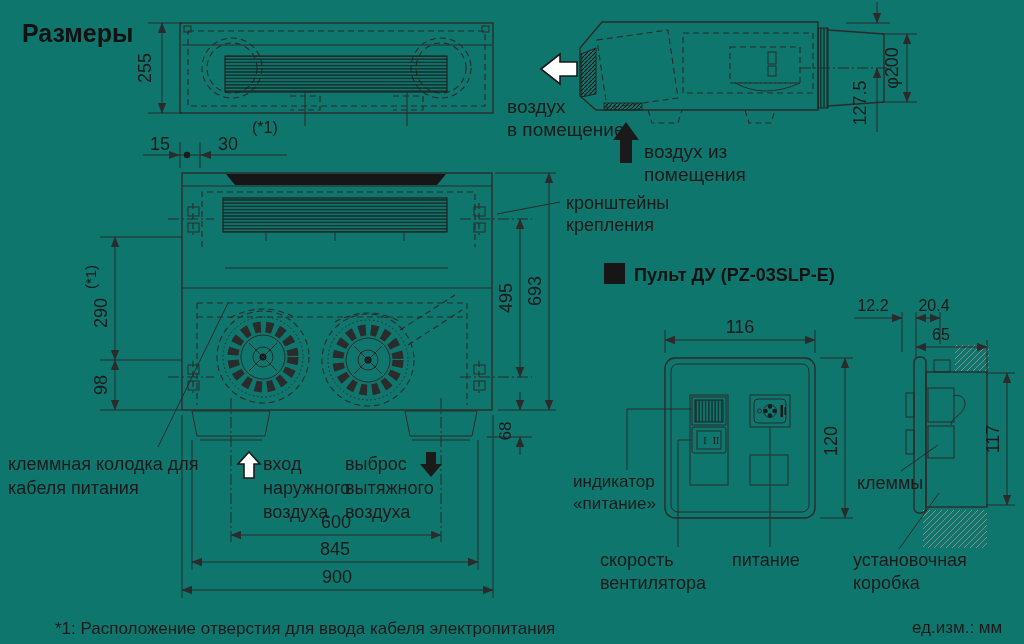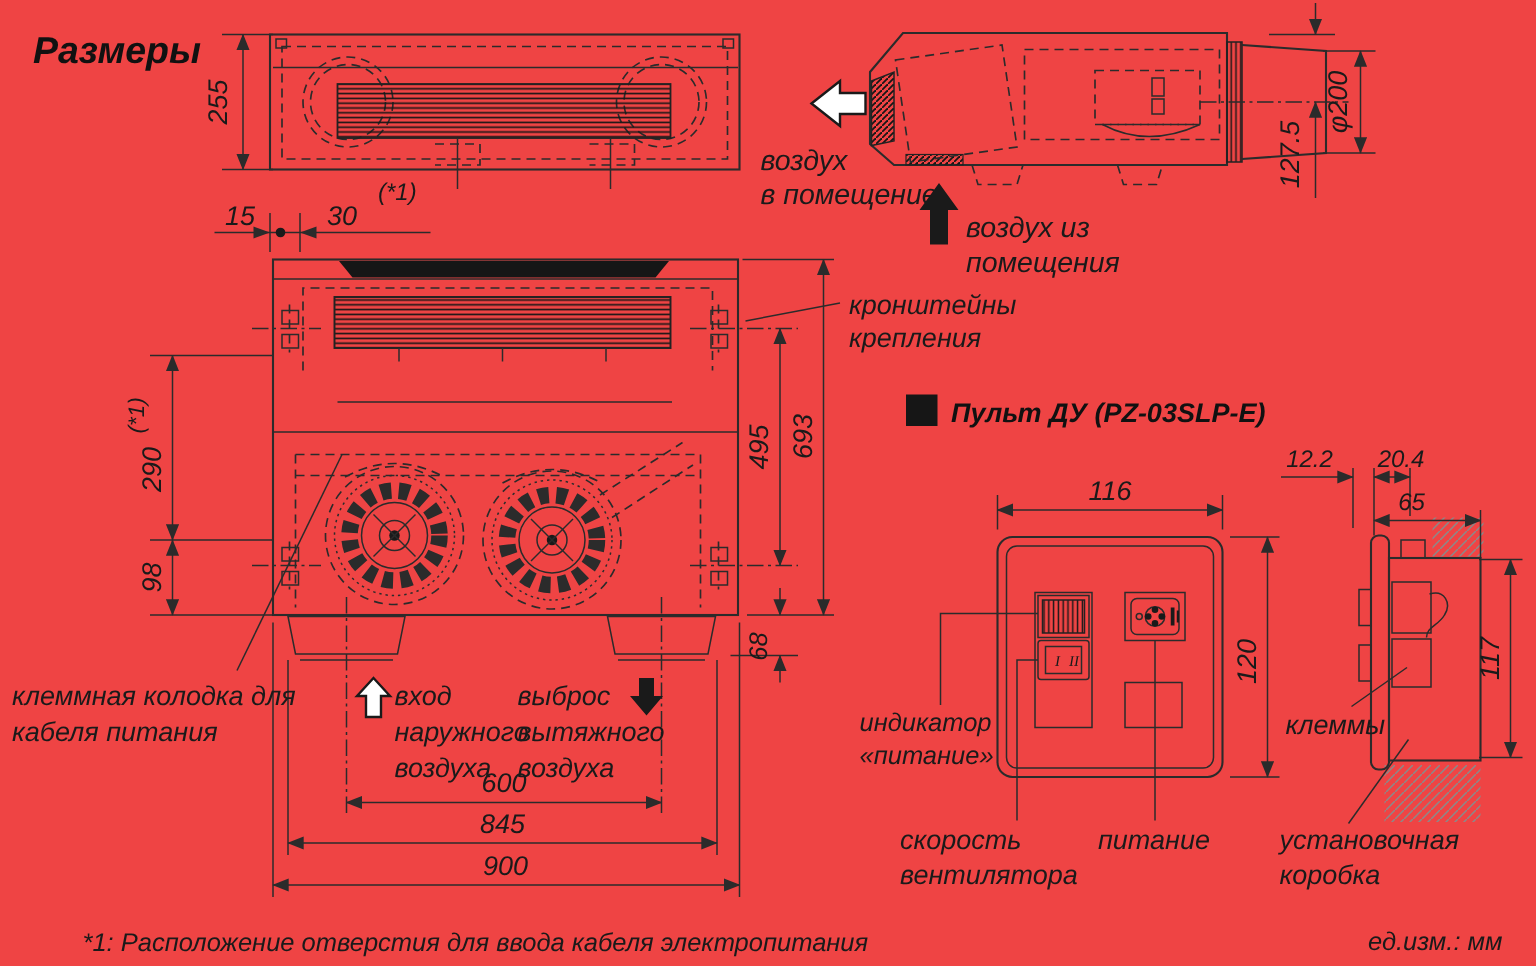--- a/index.html
+++ b/index.html
@@ -1,16 +1,16 @@
 <!DOCTYPE html>
 <html><head>
 <meta charset="utf-8">
 <style>
   html,body{margin:0;padding:0;background:#fff;}
-  .stage{position:relative;width:1024px;height:644px;background:#ef4444;overflow:hidden;font-style:italic;}
+  .stage{position:relative;width:1024px;height:644px;background:#0f766e;overflow:hidden;}
   svg{position:absolute;left:0;top:0;}
   .ln{stroke:#2b2b2b;stroke-width:1.4;fill:none;}
   .lnt{stroke:#2b2b2b;stroke-width:1;fill:none;}
   .dash{stroke:#2b2b2b;stroke-width:1.1;fill:none;stroke-dasharray:6 4;}
   .dashdot{stroke:#2b2b2b;stroke-width:1;fill:none;stroke-dasharray:11 3 2 3;}
   .dot{stroke:#2b2b2b;stroke-width:1;fill:none;stroke-dasharray:1.6 2.6;}
   .dim{stroke:#2b2b2b;stroke-width:1;fill:none;}
   .blades{stroke:#2b2b2b;stroke-width:11;fill:none;stroke-dasharray:7 5;}
   .txt{fill:#1a1a1a;font-family:"Liberation Sans",sans-serif;font-size:18px;}
   .t15{font-size:15px;} .t16{font-size:16px;} .t17{font-size:17px;}

